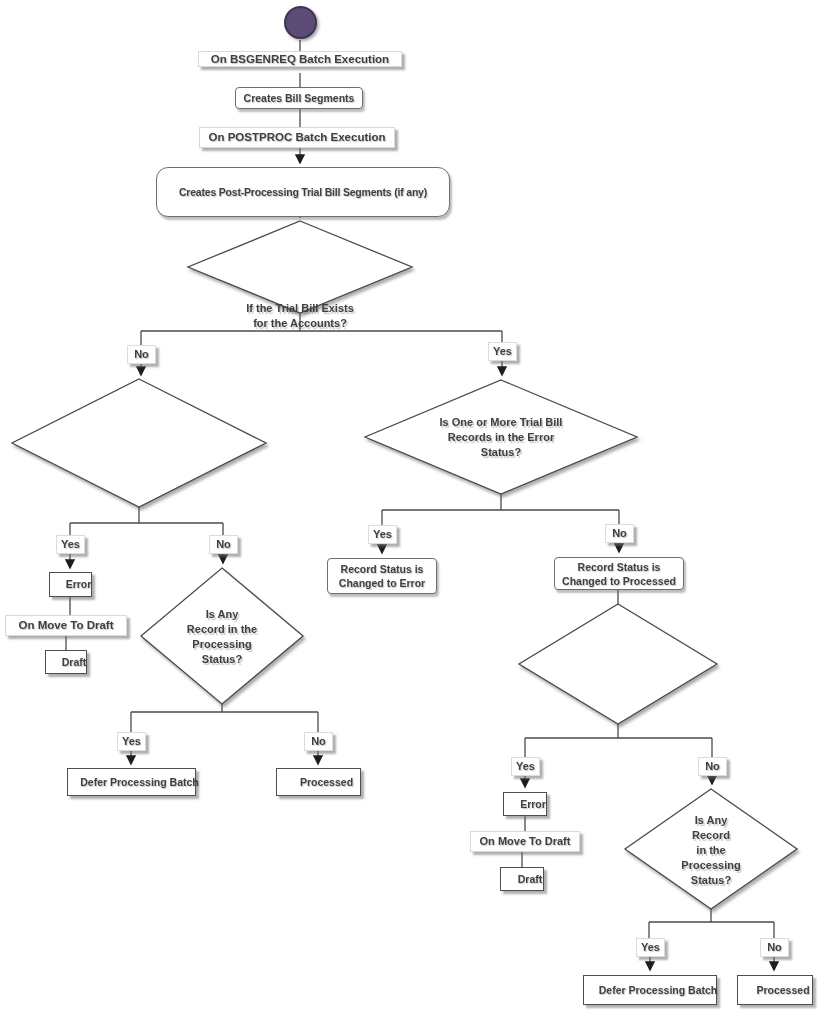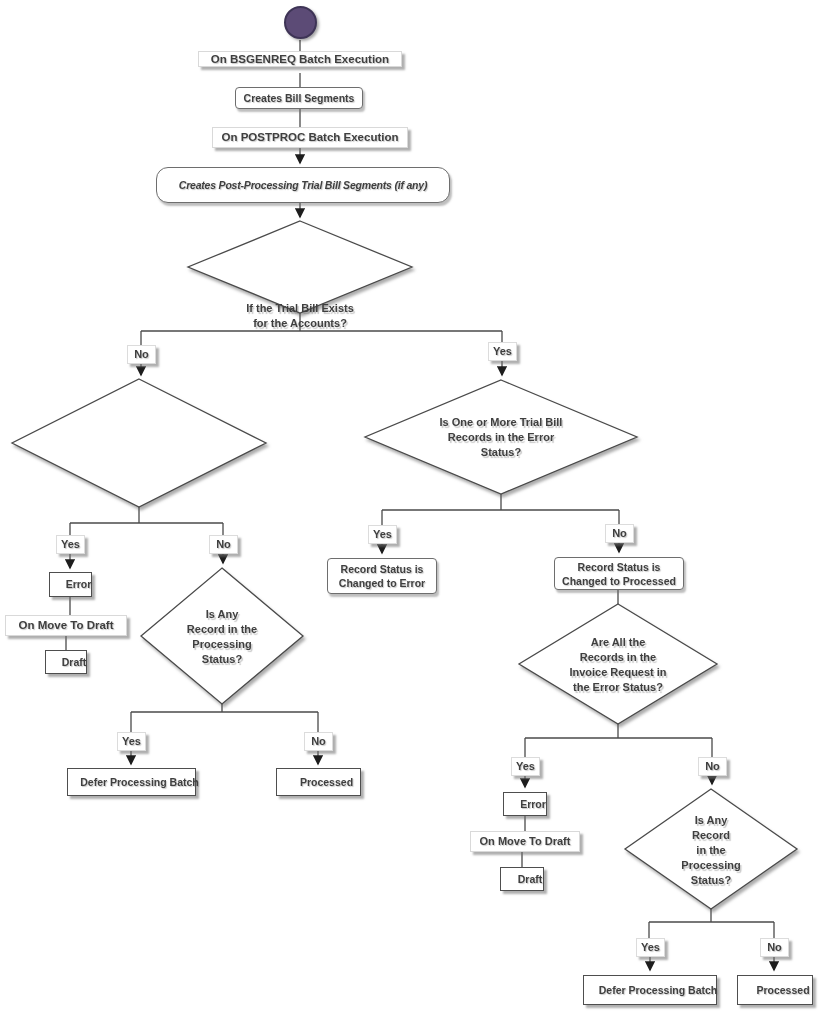--- a/index.html
+++ b/index.html
@@ -95,22 +95,22 @@
     <polygon class="diamond" points="222,568 303,636 222,704 141,636"></polygon>
     <polygon class="diamond" points="501,380 637,437 501,494 365,437"></polygon>
     <polygon class="diamond" points="618,604 717,664 618,724 519,664"></polygon>
     <polygon class="diamond" points="711,789 797,849 711,909 625,849"></polygon>
   </svg>
 
   <div class="start-node" style="left:284px;top:6px;width:33px;height:33px;"></div>
 
   <div class="node note" style="left:198px;top:51px;width:204px;height:16px;">On BSGENREQ Batch Execution</div>
   <div class="node round" style="left:235px;top:87px;width:128px;height:22px;">Creates Bill Segments</div>
-  <div class="node note" style="left:199px;top:127px;width:196px;height:21px;margin-left:13px;">On POSTPROC Batch Execution</div>
-  <div class="node round big" style="left:156px;top:167px;width:294px;height:36px;font-style:italic;">Creates Post-Processing Trial Bill Segments (if any)</div>
+  <div class="node note" style="left:199px;top:127px;width:196px;height:21px;">On POSTPROC Batch Execution</div>
+  <div class="node round big" style="left:156px;top:167px;width:294px;height:50px;">Creates Post-Processing Trial Bill Segments (if any)</div>
 
   <div class="dtext" style="left:205px;top:246px;width:190px;height:44px;margin-top:48px;">If the Trial Bill Exists
 for the Accounts?</div>
 
   <div class="node edge-label" style="left:127px;top:345px;width:29px;height:19px;">No</div>
   <div class="node edge-label" style="left:488px;top:342px;width:29px;height:19px;">Yes</div>
 
 
   <div class="node edge-label" style="left:56px;top:535px;width:29px;height:19px;">Yes</div>
   <div class="node proc" style="left:49px;top:572px;width:43px;height:25px;">Error</div>
@@ -132,24 +132,20 @@
 Records in the Error
 Status?</div>
 
   <div class="node edge-label" style="left:368px;top:525px;width:29px;height:19px;">Yes</div>
   <div class="node round" style="left:327px;top:558px;width:110px;height:36px;line-height:14px;">Record Status is
 Changed to Error</div>
   <div class="node edge-label" style="left:605px;top:524px;width:29px;height:19px;">No</div>
   <div class="node round" style="left:554px;top:557px;width:130px;height:33px;line-height:14px;">Record Status is
 Changed to Processed</div>
 
-  <div class="dtext" style="left:548px;top:634px;width:140px;height:62px;">Are All the
-Records in the
-Invoice Request in
-the Error Status?</div>
 
   <div class="node edge-label" style="left:511px;top:757px;width:29px;height:19px;">Yes</div>
   <div class="node proc" style="left:503px;top:792px;width:44px;height:24px;">Error</div>
   <div class="node note" style="left:470px;top:831px;width:110px;height:21px;font-size:11px;">On Move To Draft</div>
   <div class="node proc" style="left:500px;top:867px;width:44px;height:24px;">Draft</div>
 
   <div class="node edge-label" style="left:698px;top:757px;width:29px;height:19px;">No</div>
   <div class="dtext" style="left:671px;top:812px;width:80px;height:76px;">Is Any
 Record
 in the

